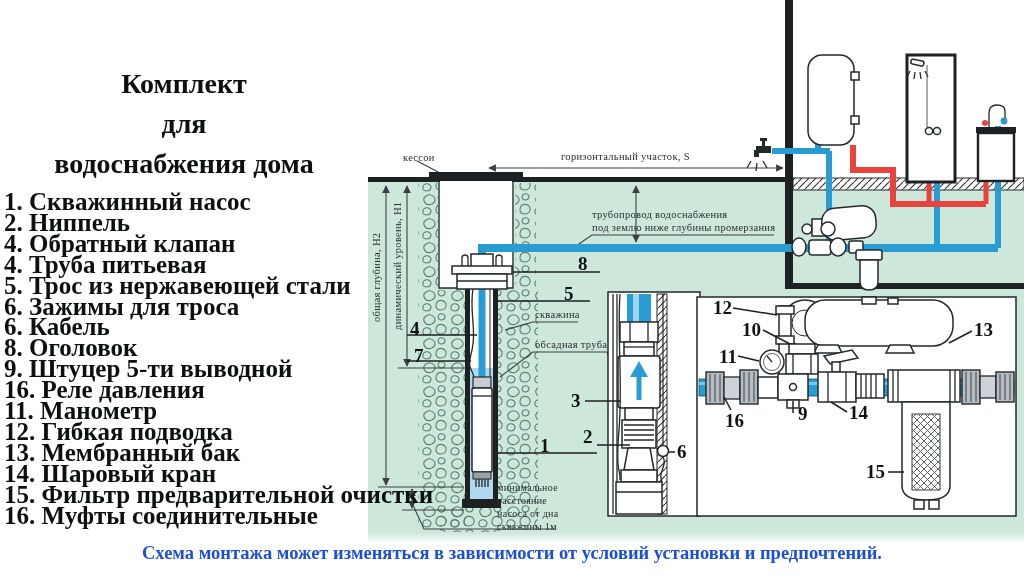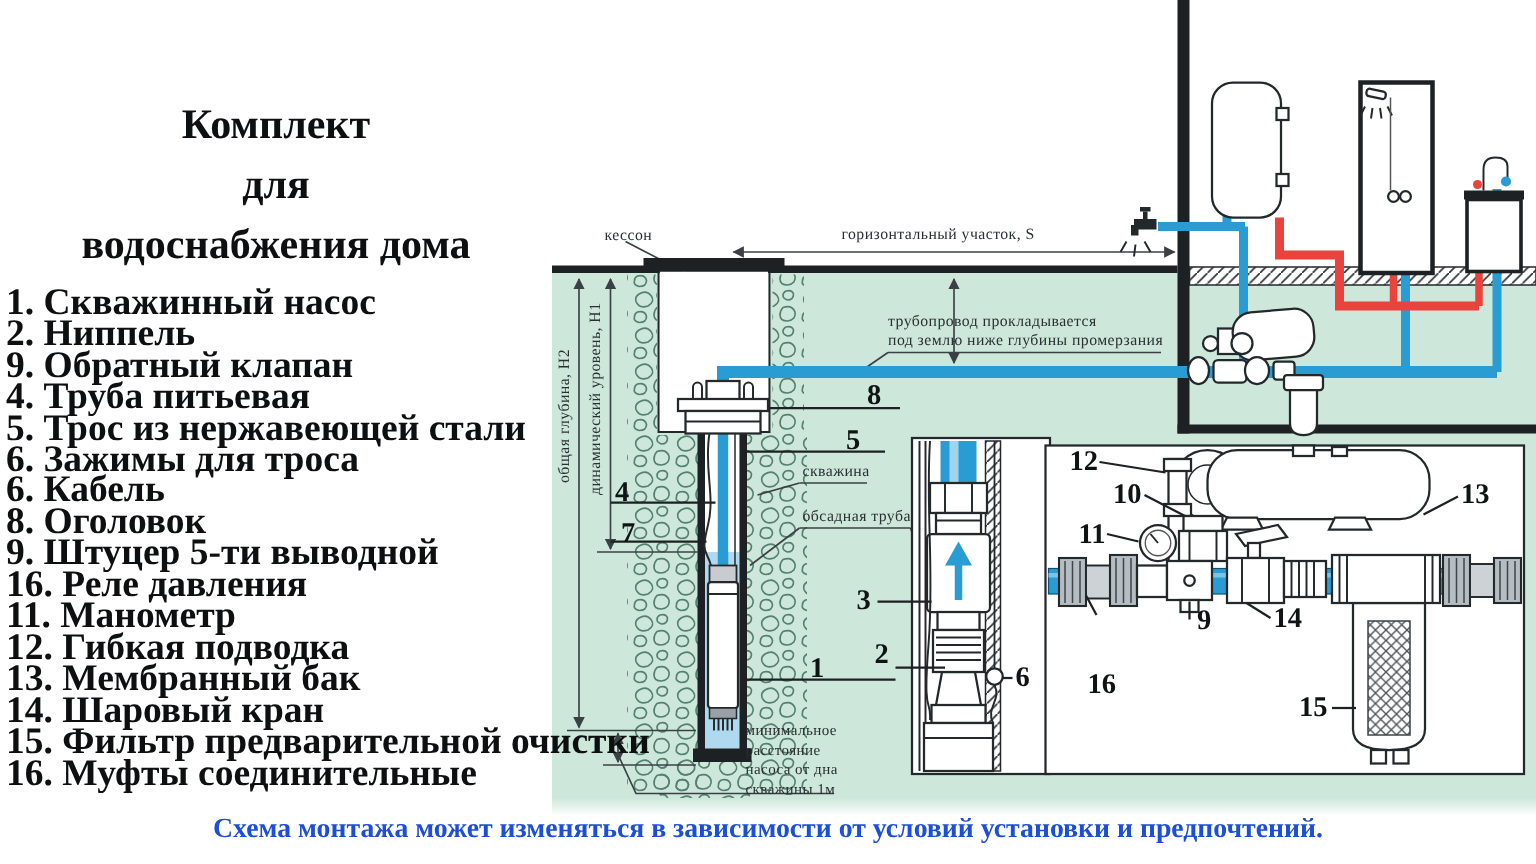--- a/index.html
+++ b/index.html
@@ -274,39 +274,39 @@
     <line x1="731" y1="410" x2="724" y2="397"></line>
   </g>
 </svg>
 
 <div class="title">Комплект
 для
 водоснабжения дома</div>
 <div class="legend">
   <div class="li">1. Скважинный насос</div>
   <div class="li">2. Ниппель</div>
-  <div class="li">9. Обратный клапан</div>
+  <div class="li">4. Обратный клапан</div>
   <div class="li">4. Труба питьевая</div>
   <div class="li">5. Трос из нержавеющей стали</div>
   <div class="li">6. Зажимы для троса</div>
   <div class="li">6. Кабель</div>
   <div class="li">8. Оголовок</div>
   <div class="li">9. Штуцер 5-ти выводной</div>
   <div class="li">16. Реле давления</div>
   <div class="li">11. Манометр</div>
   <div class="li">12. Гибкая подводка</div>
   <div class="li">13. Мембранный бак</div>
   <div class="li">14. Шаровый кран</div>
   <div class="li">15. Фильтр предварительной очистки</div>
   <div class="li">16. Муфты соединительные</div>
 </div>
 
 <span class="lbl" style="left:383px;top:152px;margin-left:20px;">кессон</span>
 <span class="lbl" style="left:533px;top:151px;padding-left:28px;">горизонтальный участок, S</span>
-<span class="lbl" style="left:592px;top:209px;">трубопровод прокладывается
+<span class="lbl" style="left:592px;top:209px;">трубопровод водоснабжения
 под землю ниже глубины промерзания</span>
 <span class="lbl" style="left:535px;top:309px;">скважина</span>
 <span class="lbl" style="left:535px;top:339px;">обсадная труба</span>
 <span class="lbl rot" style="left:371px;top:322px;">общая глубина, Н2</span>
 <span class="lbl rot" style="left:392px;top:330px;">динамический уровень, Н1</span>
 <span class="lbl sm" style="left:497px;top:481px;">минимальное
 расстояние
 насоса от дна
 скважины 1м</span>
 
@@ -318,17 +318,17 @@
 <span class="co" style="left:677px;top:442px;">6</span>
 <span class="co" style="left:414px;top:346px;">7</span>
 <span class="co" style="left:578px;top:254px;">8</span>
 <span class="co" style="left:798px;top:404px;">9</span>
 <span class="co" style="left:742px;top:320px;">10</span>
 <span class="co" style="left:719px;top:347px;">11</span>
 <span class="co" style="left:713px;top:298px;">12</span>
 <span class="co" style="left:974px;top:320px;">13</span>
 <span class="co" style="left:849px;top:403px;">14</span>
 <span class="co" style="left:866px;top:462px;">15</span>
-<span class="co" style="left:725px;top:411px;margin-top:36px;">16</span>
+<span class="co" style="left:725px;top:411px;">16</span>
 
 <div class="footer">Схема монтажа может изменяться в зависимости от условий установки и предпочтений.</div>
 
 </div>
 
 </body></html>

